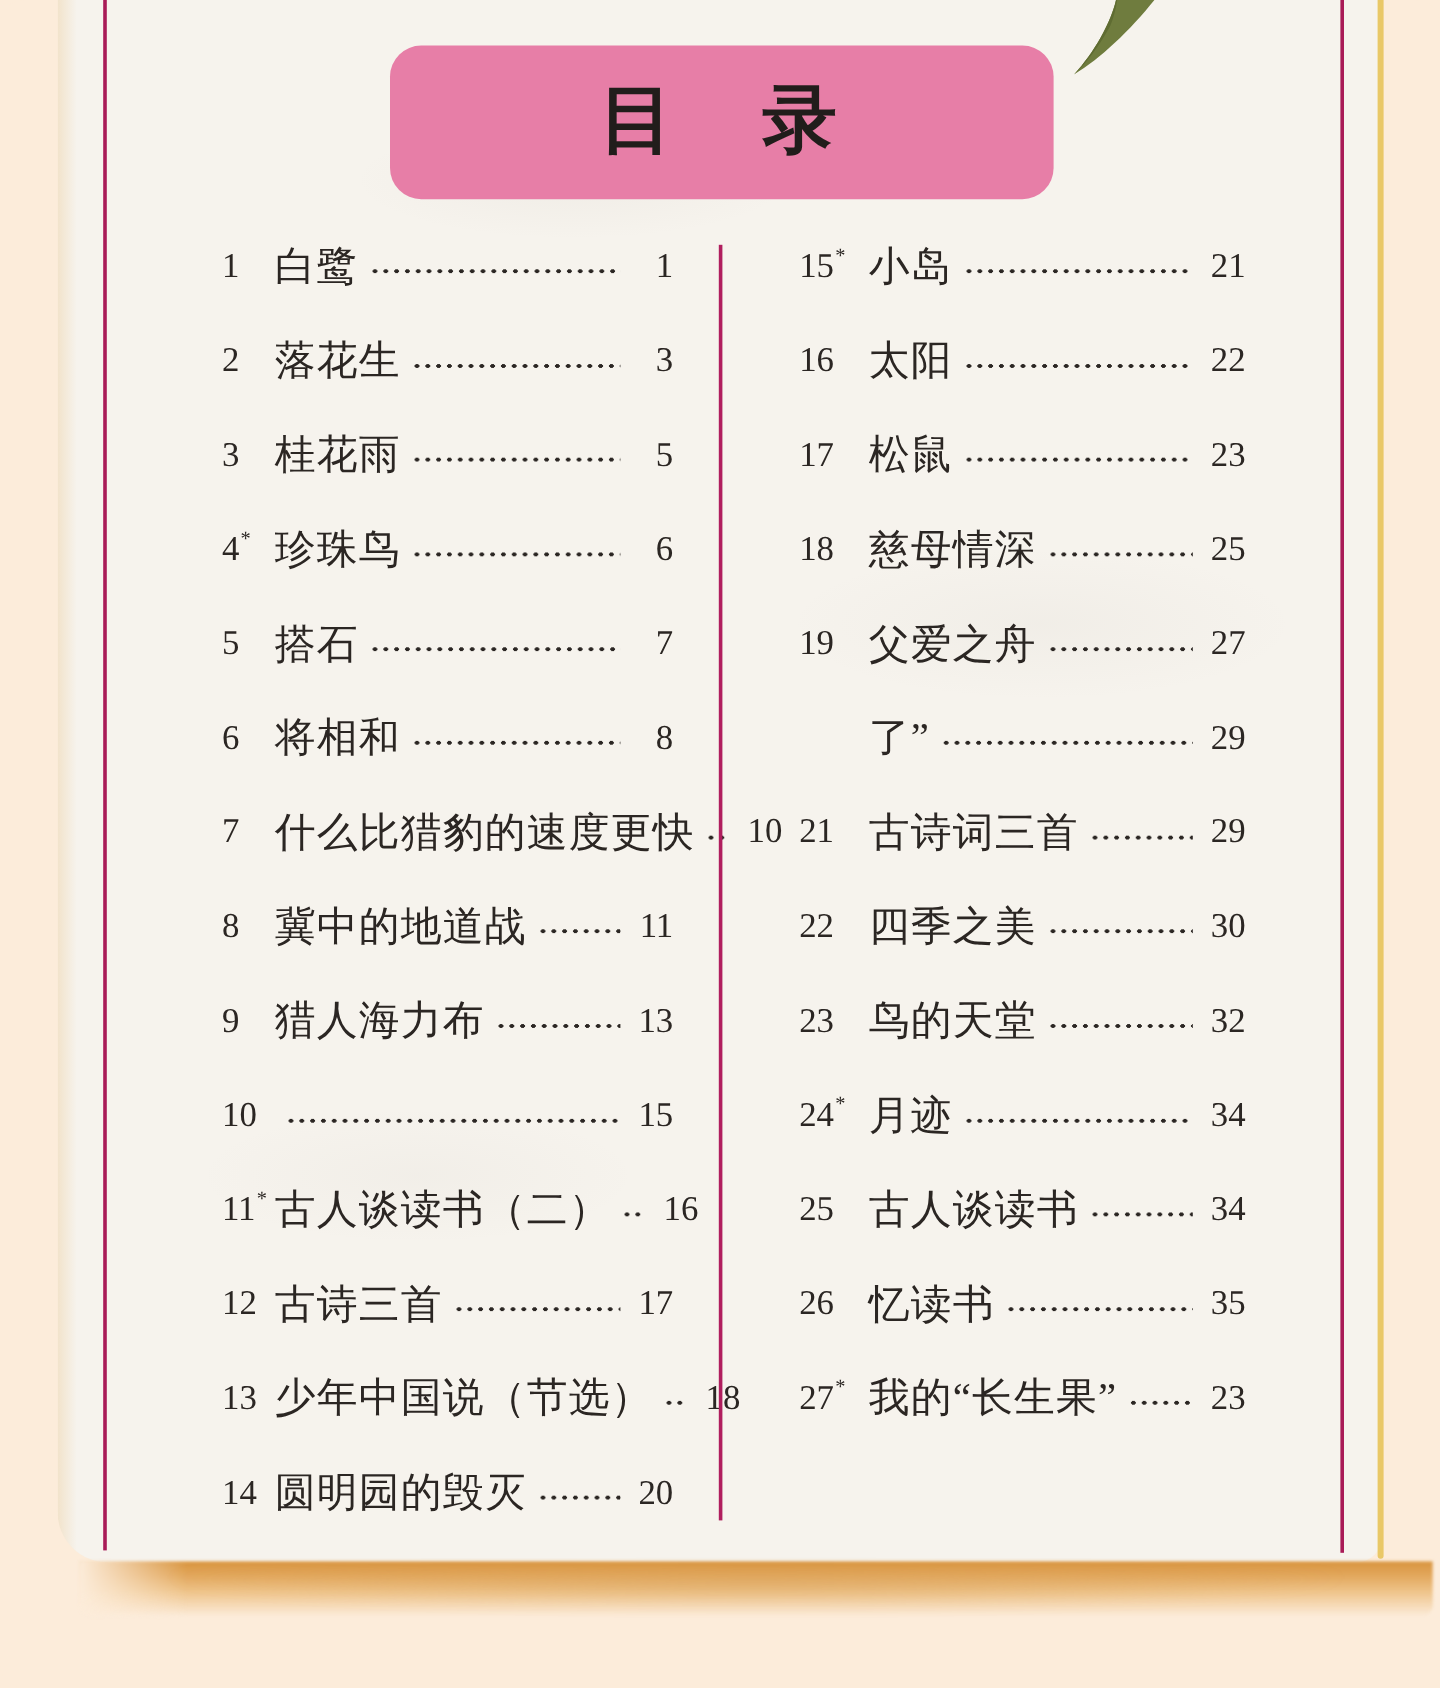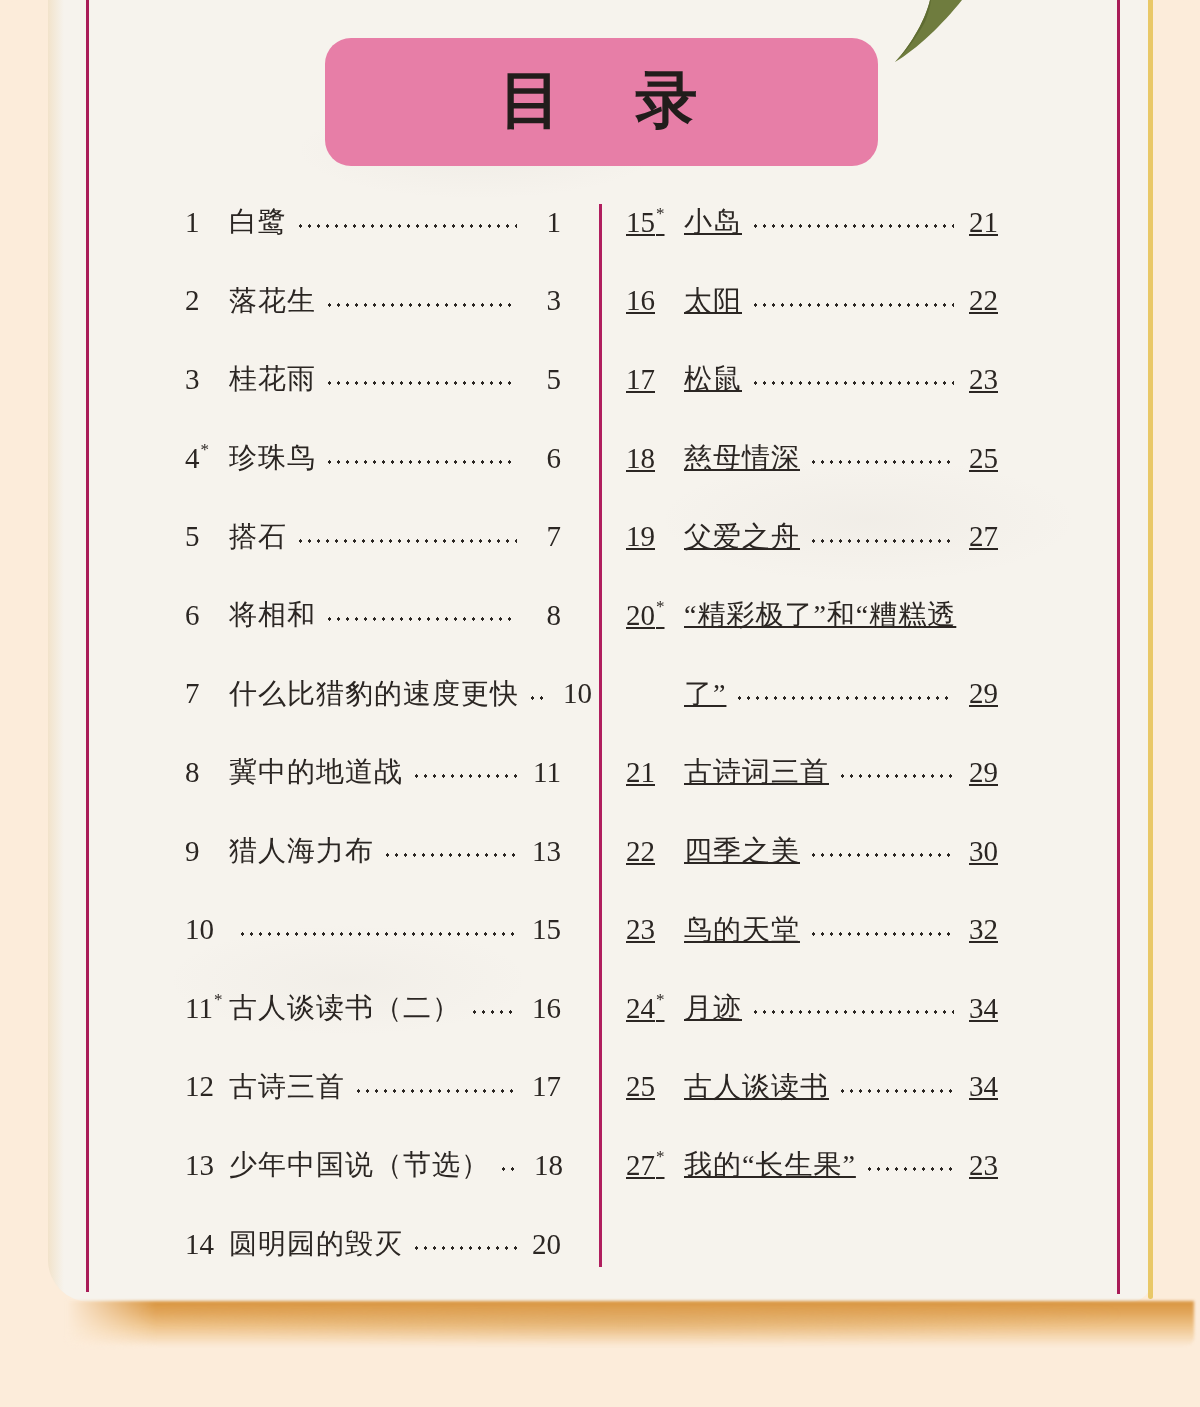--- a/index.html
+++ b/index.html
@@ -69,30 +69,30 @@
     font-weight:700;font-size:62px;color:#211d1b;letter-spacing:6px;
     transform:translateY(-2px);
   }
 
   
   .divider{position:absolute;left:599px;top:204px;width:3px;height:1063px;background:var(--divider-crimson);}
 
   
   .col{position:absolute;top:183px;}
   .col-left{left:185px;width:376px;}
-  .col-right{left:626px;width:372px;text-decoration:underline;}
+  .col-right{left:666px;width:372px;}
   .row{height:78.6px;display:flex;align-items:center;overflow:visible;}
   .num{
     flex:0 0 auto;width:44px;font-size:29px;color:var(--text);
     font-family:"Liberation Serif","DejaVu Serif",serif;white-space:nowrap;
   }
   .col-right .num{width:58px;}
   .num sup{font-size:17px;line-height:0;position:relative;top:-2px;left:1px;}
   .title{
-    flex:0 1 auto;font-size:28px;letter-spacing:1px;white-space:nowrap;color:var(--text);text-align:right;
+    flex:0 1 auto;font-size:34px;letter-spacing:1px;white-space:nowrap;color:var(--text);text-align:right;
   }
   .leader{
     flex:1 1 auto;min-width:20px;height:8px;align-self:center;
     margin:8px 10px 0 9px;
     background-image:radial-gradient(circle, var(--text) 1.7px, rgba(0,0,0,0) 1.8px);
     background-size:9px 8px;background-repeat:repeat-x;background-position:left center;
   }
   .pageno{
     flex:0 0 auto;min-width:34px;text-align:right;font-size:29px;
     font-family:"Liberation Serif","DejaVu Serif",serif;color:var(--text);white-space:nowrap;
@@ -227,24 +227,20 @@
         <span class="title">慈母情深</span>
         <span class="leader"></span>
         <span class="pageno">25</span>
       </div>
       <div class="row">
         <span class="num">19</span>
         <span class="title">父爱之舟</span>
         <span class="leader"></span>
         <span class="pageno">27</span>
       </div>
-      <div class="row">
-        <span class="num">20<sup>*</sup></span>
-        <span class="title">“精彩极了”和“糟糕透</span>
-      </div>
       <div class="row cont">
         <span class="num"></span>
         <span class="title">了”</span>
         <span class="leader"></span>
         <span class="pageno">29</span>
       </div>
       <div class="row">
         <span class="num">21</span>
         <span class="title">古诗词三首</span>
         <span class="leader"></span>
@@ -268,20 +264,26 @@
         <span class="leader"></span>
         <span class="pageno">34</span>
       </div>
       <div class="row">
         <span class="num">25</span>
         <span class="title">古人谈读书</span>
         <span class="leader"></span>
         <span class="pageno">34</span>
       </div>
       <div class="row">
+        <span class="num">26</span>
+        <span class="title">忆读书</span>
+        <span class="leader"></span>
+        <span class="pageno">35</span>
+      </div>
+      <div class="row">
         <span class="num">27<sup>*</sup></span>
         <span class="title">我的“长生果”</span>
         <span class="leader"></span>
         <span class="pageno">23</span>
       </div>
     </div>
 
   <div class="page-shadow"></div>
   <div class="page-shadow-soft"></div>
 </div>

